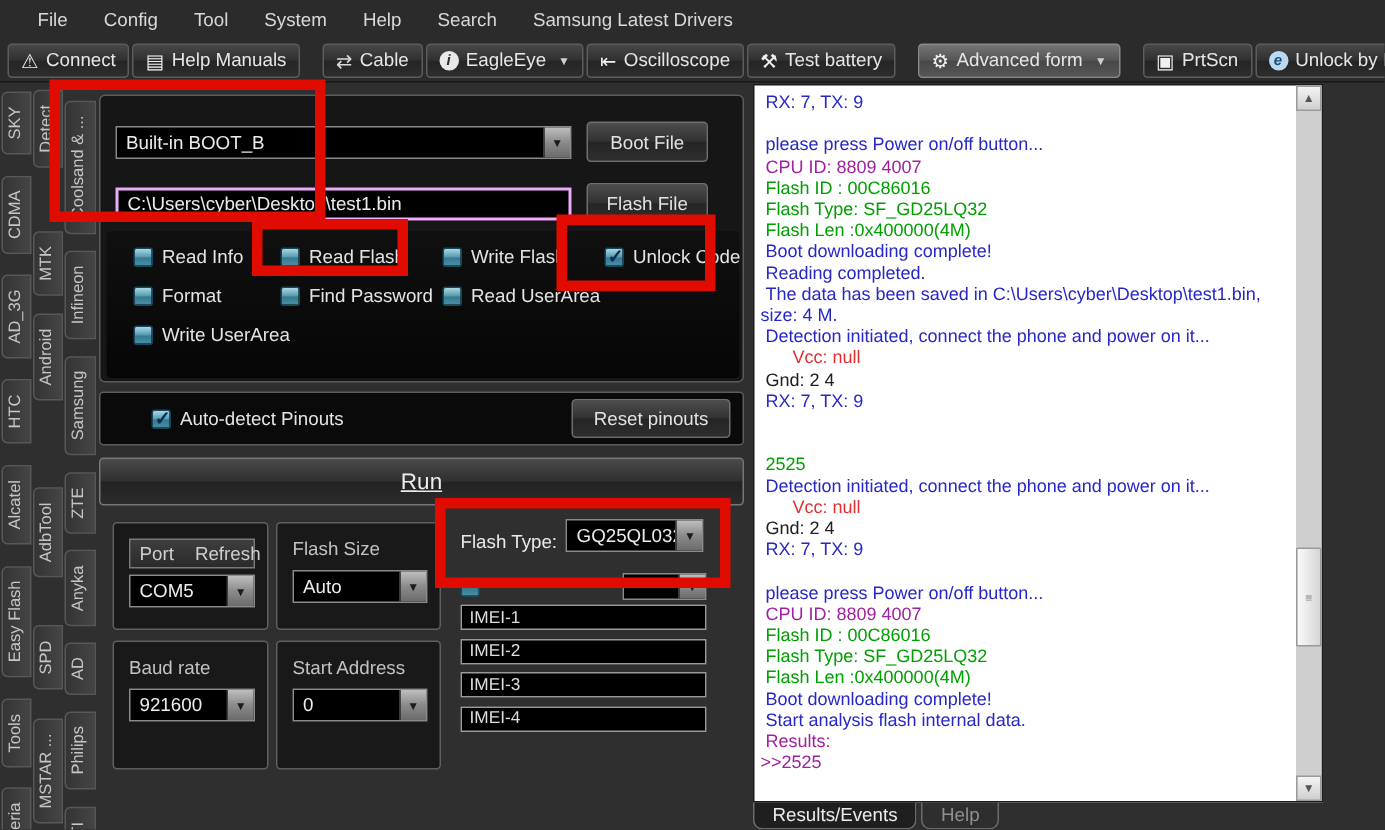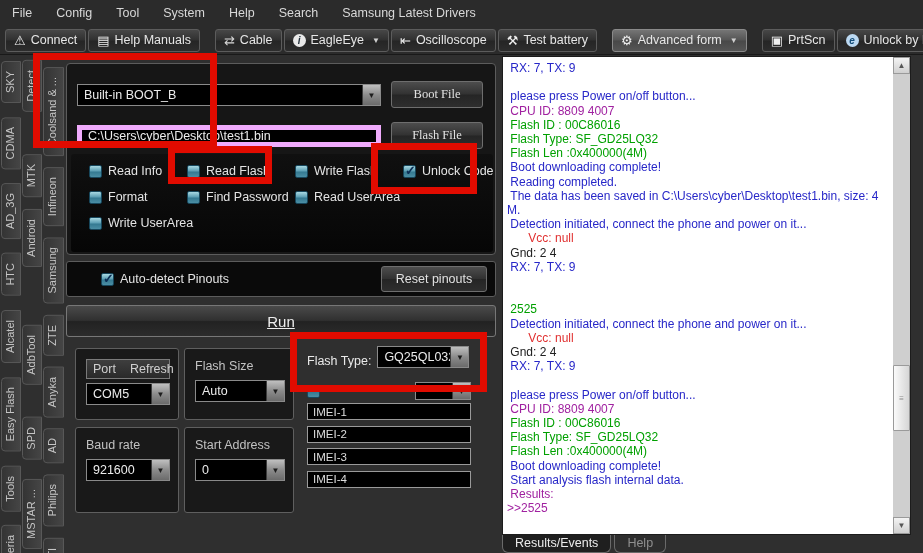--- a/index.html
+++ b/index.html
@@ -1,21 +1,21 @@
 <!DOCTYPE html>
 <html><head>
 <meta charset="utf-8">
 <style>
   * { margin:0; padding:0; box-sizing:border-box; }
   html,body { width:923px; height:553px; overflow:hidden; }
   body { position:relative; background:#2f2f2f; font-family:"Liberation Sans",sans-serif; color:#dcdcdc; }
 
   
   #menubar { position:absolute; left:0; top:0; width:923px; height:26px; background:#2b2b2b;
-             display:flex; align-items:center; padding-left:0; }
+             display:flex; align-items:center; padding-left:13px; }
   .menu-item { padding:4px 12px; font-size:12.5px; color:#d8d8d8; cursor:default; }
 
   
   #toolbar { position:absolute; left:0; top:26px; width:923px; height:29px; background:#2b2b2b;
              border-bottom:1px solid #191919; display:flex; align-items:center; padding-left:5px; }
   .tbtn { height:23px; display:flex; align-items:center; gap:5px; padding:0 8px; margin-right:2px;
           background:linear-gradient(#474747,#303030 48%,#252525 52%,#2d2d2d);
           border:1px solid #5c5c5c; border-radius:3px; color:#e6e6e6; font-size:12.5px;
           font-family:"Liberation Sans",sans-serif; cursor:pointer; white-space:nowrap; }
   .tbtn.active { background:linear-gradient(#757575,#555 48%,#484848 52%,#565656); border-color:#8a8a8a; }
@@ -47,26 +47,26 @@
   #main { position:absolute; left:64px; top:55px; width:436px; height:498px; }
   .top-group { position:absolute; left:2px; top:8px; width:430px; height:192px;
                border:1px solid #5c5c5c; border-radius:4px; background:#161616; }
   .combo { display:flex; align-items:center; background:#000; border:1px solid #8a8a8a; height:22px; }
   .combo-text { flex:1; color:#ececec; font-size:12.5px; padding-left:6px; white-space:nowrap; overflow:hidden; }
   .combo-arrow { width:18px; height:100%; background:linear-gradient(#bfbfbf,#8b8b8b 50%,#6b6b6b);
                  border-left:1px solid #3c3c3c; color:#1c1c1c; font-size:8px; display:flex;
                  align-items:center; justify-content:center; cursor:pointer; }
   #boot-combo  { position:absolute; left:10px; top:20px; width:304px; }
   #flash-path  { position:absolute; left:10px; top:61px; width:304px; height:22px; background:#000;
-                 border:5px solid #f0abfc; color:#ececec; font-size:12.5px; padding-left:6px;
+                 border:2px solid #f0abfc; color:#ececec; font-size:12.5px; padding-left:6px;
                  font-family:"Liberation Sans",sans-serif; }
-  .side-btn { position:absolute; left:324px; width:92px; height:27px;
+  .side-btn { position:absolute; left:324px; width:81px; height:27px;
               background:linear-gradient(#4d4d4d,#323232 48%,#252525 52%,#2e2e2e);
               border:1px solid #6e6e6e; border-radius:3px; color:#e2e2e2; font-size:12.5px;
-              font-family:Liberation Serif, serif; cursor:pointer; }
+              font-family:Liberation Sans, sans-serif; cursor:pointer; }
   #boot-file-btn  { top:17px; } #flash-file-btn { top:58px; }
   .checks-panel { position:absolute; left:4px; top:90px; width:422px; height:98px;
                   background:linear-gradient(#101010,#060606); border-radius:3px; padding:10px 0 16px 18px; }
   .check-row { display:grid; grid-template-columns:98px 108px 108px auto; margin-bottom:12px; }
   .check-item { display:flex; align-items:center; gap:6px; font-size:12.5px; color:#e4e4e4; cursor:pointer; white-space:nowrap; }
   .cb { width:13px; height:13px; border:1px solid #17475c; border-radius:2px; flex:none;
         background:linear-gradient(#a8d8e2,#5d9fb4 45%,#357a92 55%,#4b8ea4); position:relative; }
   .cb.checked::after { content:"✓"; position:absolute; left:1px; top:-3px; color:#0c2f56;
         font-size:13px; font-weight:bold; }
   .pinouts-bar { position:absolute; left:2px; top:206px; width:430px; height:36px;
@@ -96,21 +96,21 @@
   #ftype-row .flabel { font-size:12.5px; color:#eaeaea; white-space:nowrap; }
   #ftype-combo { width:92px; }
   #obscured-row { position:absolute; left:243px; top:327px; width:164px; height:18px; display:flex; align-items:center; }
   #obscured-row .cb { margin-right:8px; }
   #obscured-combo { width:56px; height:18px; margin-left:auto; }
   .imei-input { position:absolute; left:243px; width:164px; height:17px; background:#000;
                 border:1px solid #9a9a9a; color:#dedede; font-size:11.5px; padding-left:5px;
                 font-family:"Liberation Sans",sans-serif; }
 
   
-  #logpanel { position:absolute; left:502px; top:56px; width:409px; height:479px;
+  #logpanel { position:absolute; left:502px; top:56px; width:380px; height:479px;
               background:#fff; border:1px solid #1c1c1c; }
   #logtext { position:absolute; left:0; top:0; right:17px; bottom:0; overflow:hidden; padding:4px 2px 0 4px; }
   .log-line { font-size:12px; line-height:14.2px; min-height:14.2px; white-space:pre-wrap;
               word-break:break-word; font-family:"Liberation Sans",sans-serif; }
   .log-blue    { color:#2727c8; } .log-green { color:#00a000; }
   .log-magenta { color:#a021a0; } .log-red   { color:#e03030;margin-left:18px; } .log-black { color:#202020; }
   #vscroll { position:absolute; right:0; top:0; width:17px; height:100%; background:#cfcfcf; }
   .sc-btn { position:absolute; left:0; width:17px; height:17px; background:linear-gradient(#f4f4f4,#cfcfcf);
             border:1px solid #9a9a9a; color:#555; font-size:8px; display:flex; align-items:center;
             justify-content:center; cursor:pointer; }

